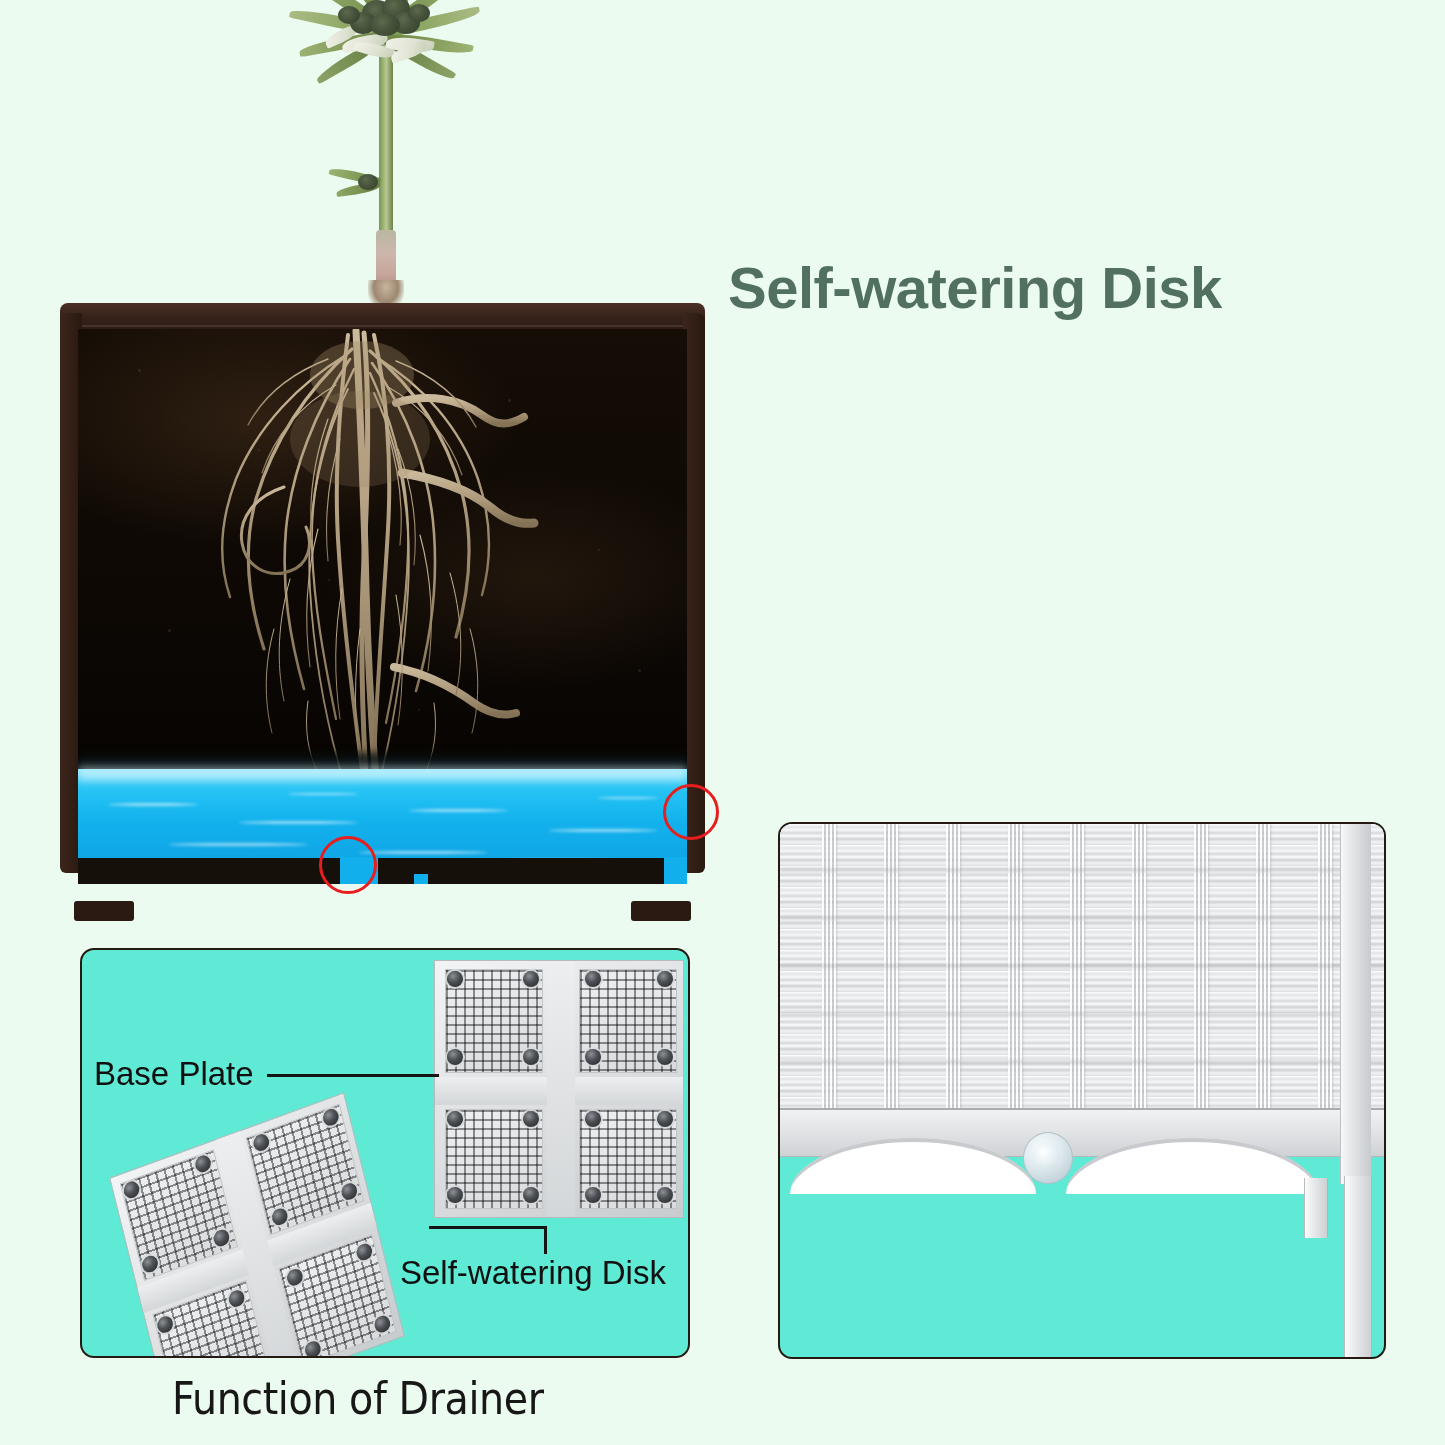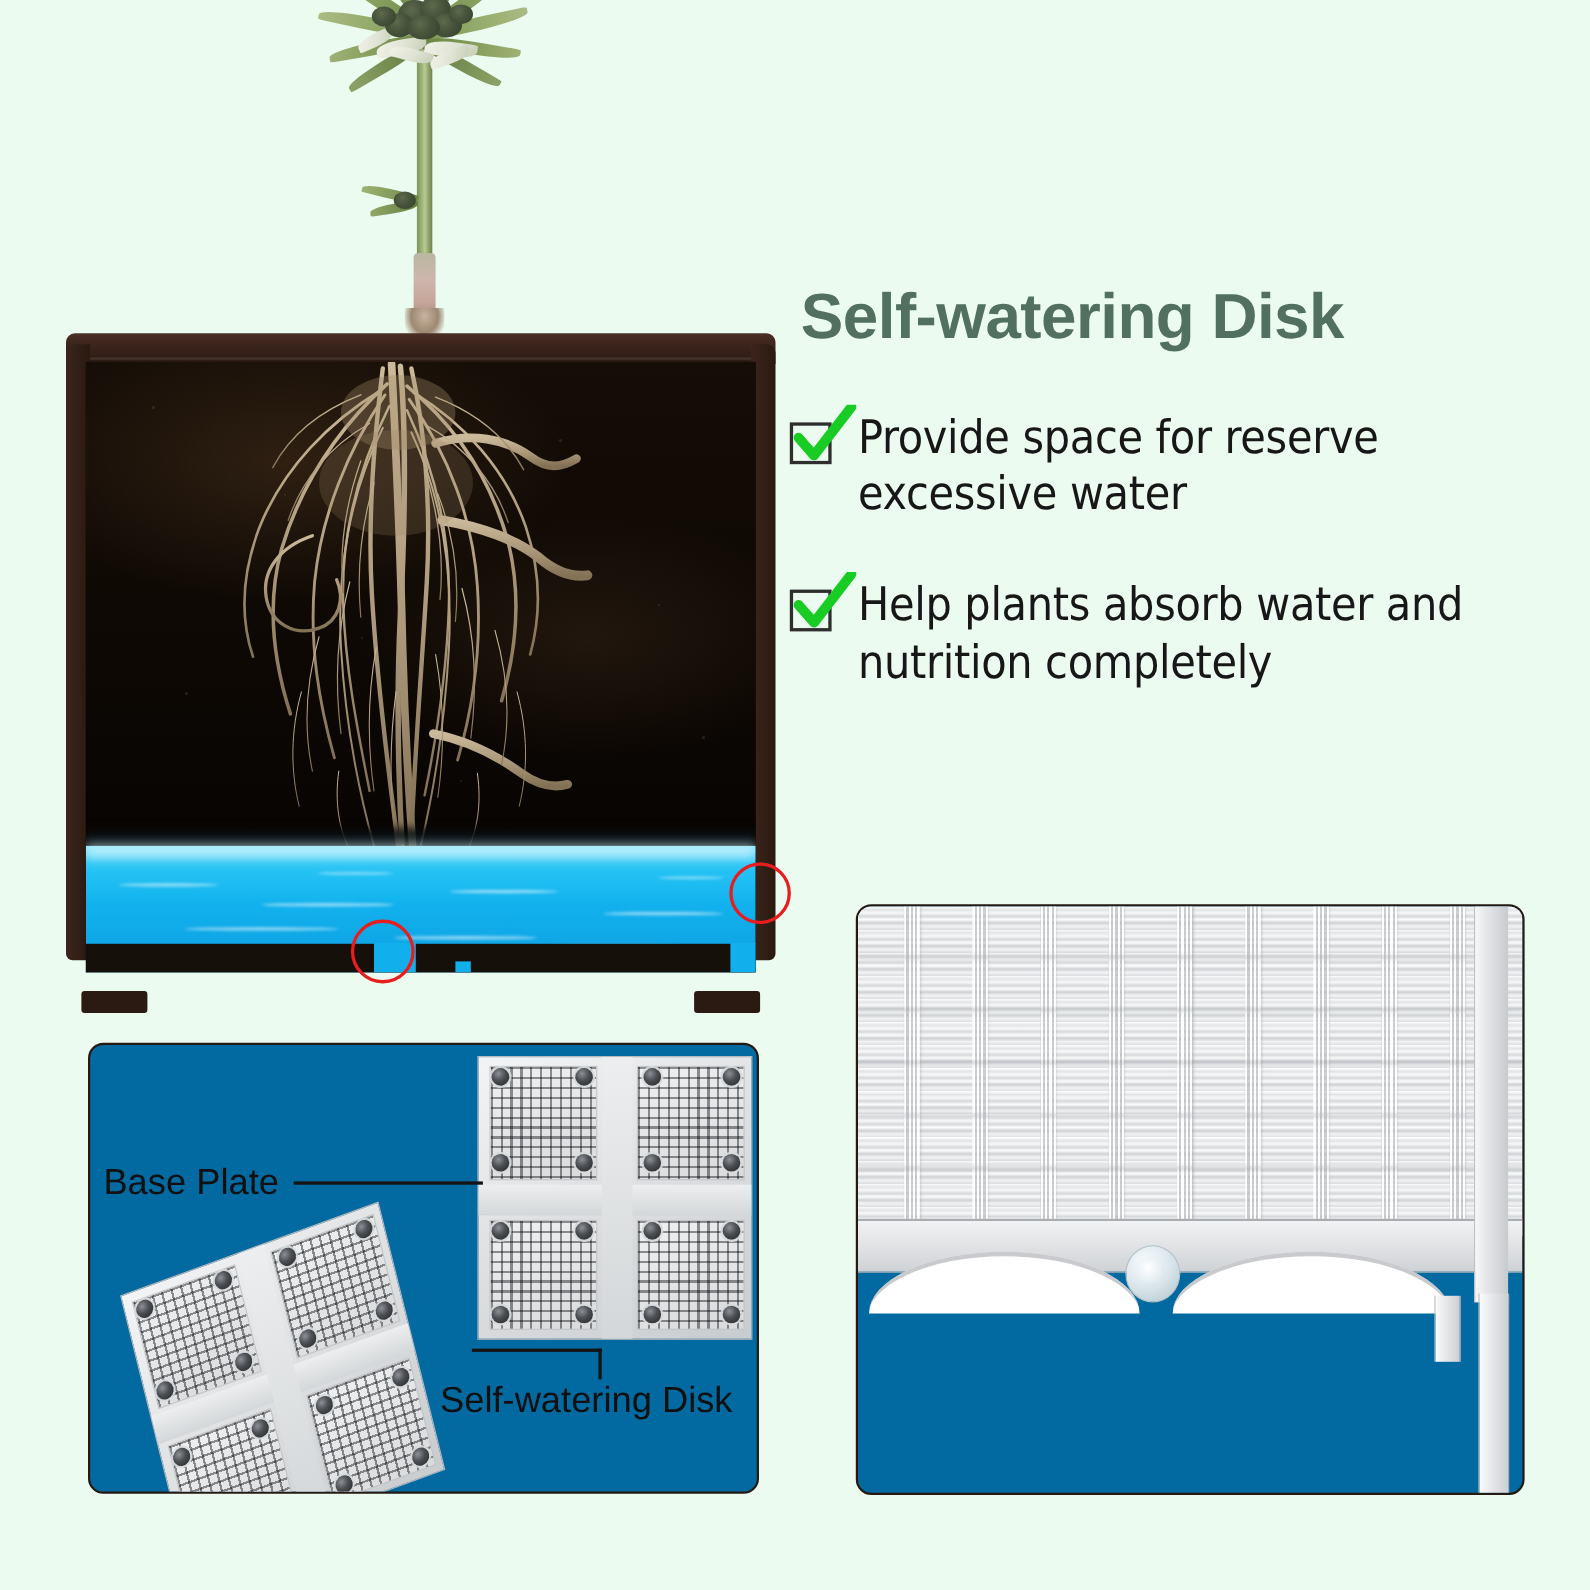--- a/index.html
+++ b/index.html
@@ -256,21 +256,21 @@
     font-size: 42px;
     color: #171717;
     line-height: 1.22;
     font-family: "DejaVu Sans", sans-serif;
     letter-spacing: -0.3px;
   }
 
   
   .panel {
     position: absolute;
-    background: #0369a1;
+    background: #5eead4;
     border: 2px solid #241a12;
     border-radius: 14px;
     box-sizing: border-box;
     overflow: hidden;
   }
   #panel-drainer {
     left: 80px;
     top: 948px;
     width: 610px;
     height: 410px;
@@ -569,39 +569,20 @@
 
     <div class="foot" style="left:14px;"></div>
     <div class="foot" style="right:14px;"></div>
 
     <div class="redcircle" style="left:259px;top:533px;width:52px;height:52px;"></div>
     <div class="redcircle" style="left:603px;top:481px;width:50px;height:50px;"></div>
   </div>
 
   <div class="headline">Self-watering Disk</div>
 
-  <div class="bullets">
-
-    <div class="bullet">
-      <span class="checkbox"></span>
-      <svg class="checkmark" viewBox="0 0 60 56">
-        <path d="M6 30 L20 46 L54 2" fill="none" stroke="#18cc24" stroke-width="9" stroke-linecap="round" stroke-linejoin="round"></path>
-      </svg>
-      <span class="bullet-text">Provide space for reserve excessive water</span>
-    </div>
-
-    <div class="bullet" style="margin-top:50px;">
-      <span class="checkbox"></span>
-      <svg class="checkmark" viewBox="0 0 60 56">
-        <path d="M6 30 L20 46 L54 2" fill="none" stroke="#18cc24" stroke-width="9" stroke-linecap="round" stroke-linejoin="round"></path>
-      </svg>
-      <span class="bullet-text">Help plants absorb water and nutrition completely</span>
-    </div>
-
-  </div>
 
 
   <div class="panel" id="panel-drainer">
 
     <div class="disk" style="left:352px;top:10px;width:250px;height:258px;">
       <div class="disk-cross-h" style="left:0;top:116px;width:100%;height:28px;"></div>
       <div class="disk-cross-v" style="left:112px;top:0;width:28px;height:100%;"></div>
 
       <div class="disk-quad" style="left:10px;top:8px;width:98px;height:104px;"></div>
       <div class="disk-quad" style="left:144px;top:8px;width:98px;height:104px;"></div>
@@ -688,14 +669,15 @@
 
     <div class="plug" style="left:243px;top:308px;width:48px;height:50px;">
       <span class="plug-inner" style="left:9px;top:9px;width:26px;height:28px;"></span>
     </div>
 
     <div class="corner-post" style="left:560px;top:0;width:30px;height:360px;"></div>
     <div class="leg" style="left:564px;top:352px;width:26px;height:185px;"></div>
     <div class="leg" style="left:524px;top:354px;width:22px;height:60px;"></div>
   </div>
 
+  <div class="panel-caption" id="caption-drainer">Function of Drainer</div>
 
 </div>
 
 </body></html>

